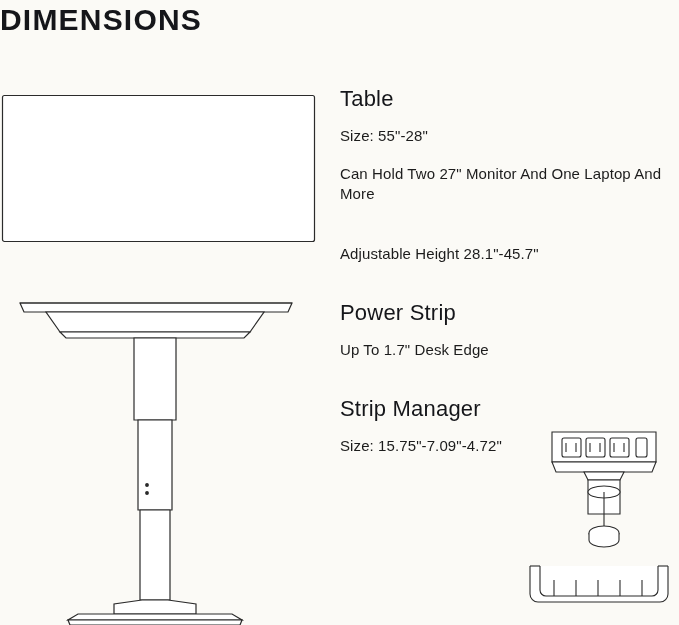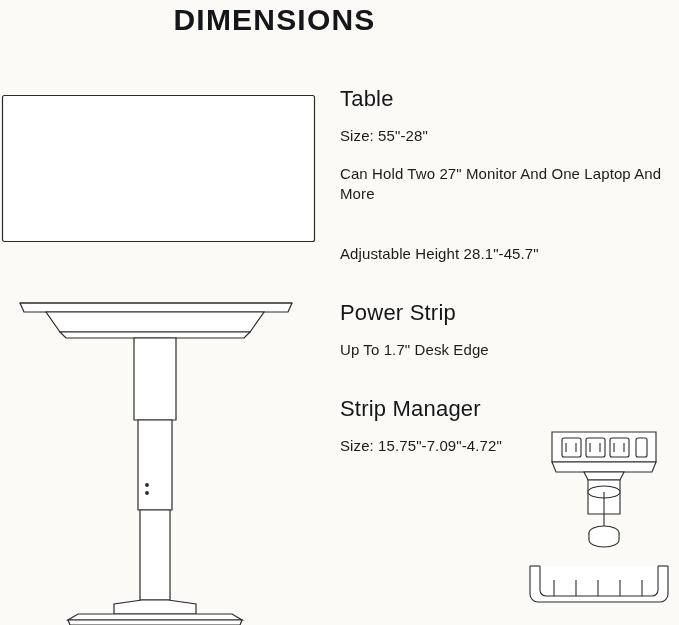--- a/index.html
+++ b/index.html
@@ -14,21 +14,21 @@
     overflow: hidden;
     font-family: "Liberation Sans", sans-serif;
     color: #1c1c1c;
   }
 
   .title {
     position: absolute;
     top: 0px;
     left: 0;
     width: 549px;
-    text-align: center;
+    text-align: left;
     font-size: 30px;
     font-weight: bold;
     letter-spacing: 1.2px;
     color: #15161a;
     line-height: 40px;
   }
 
   
   .illus {
     position: absolute;

